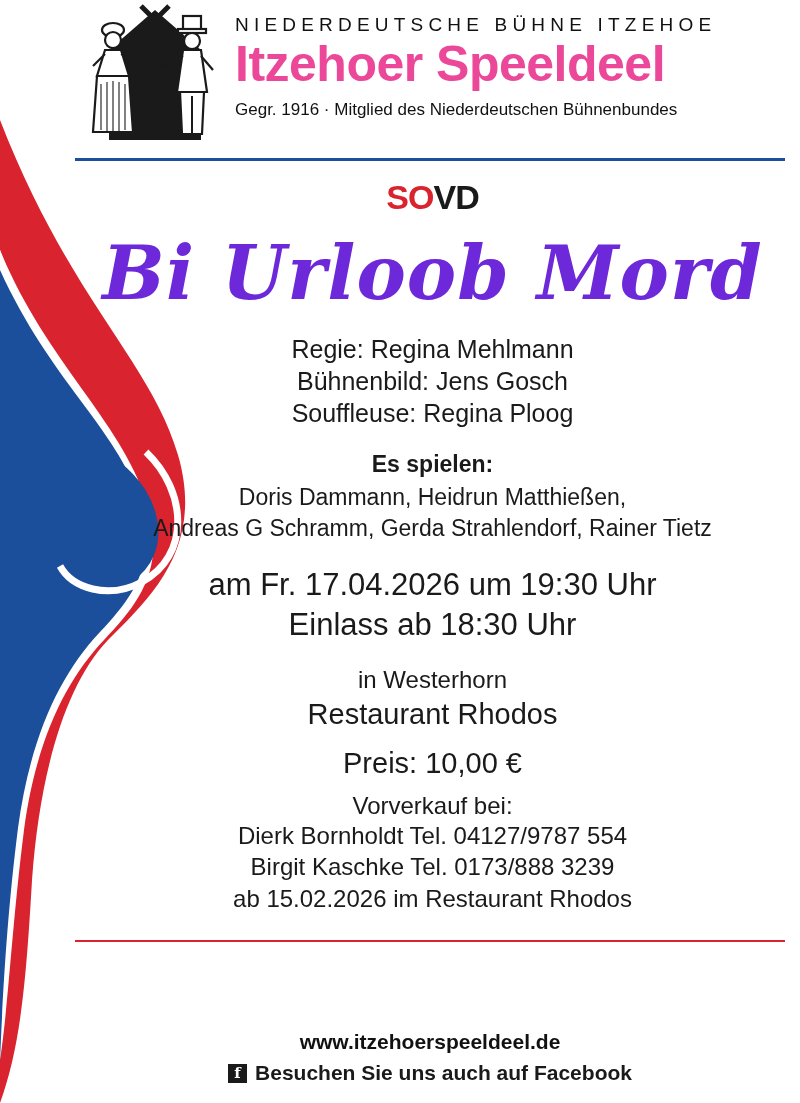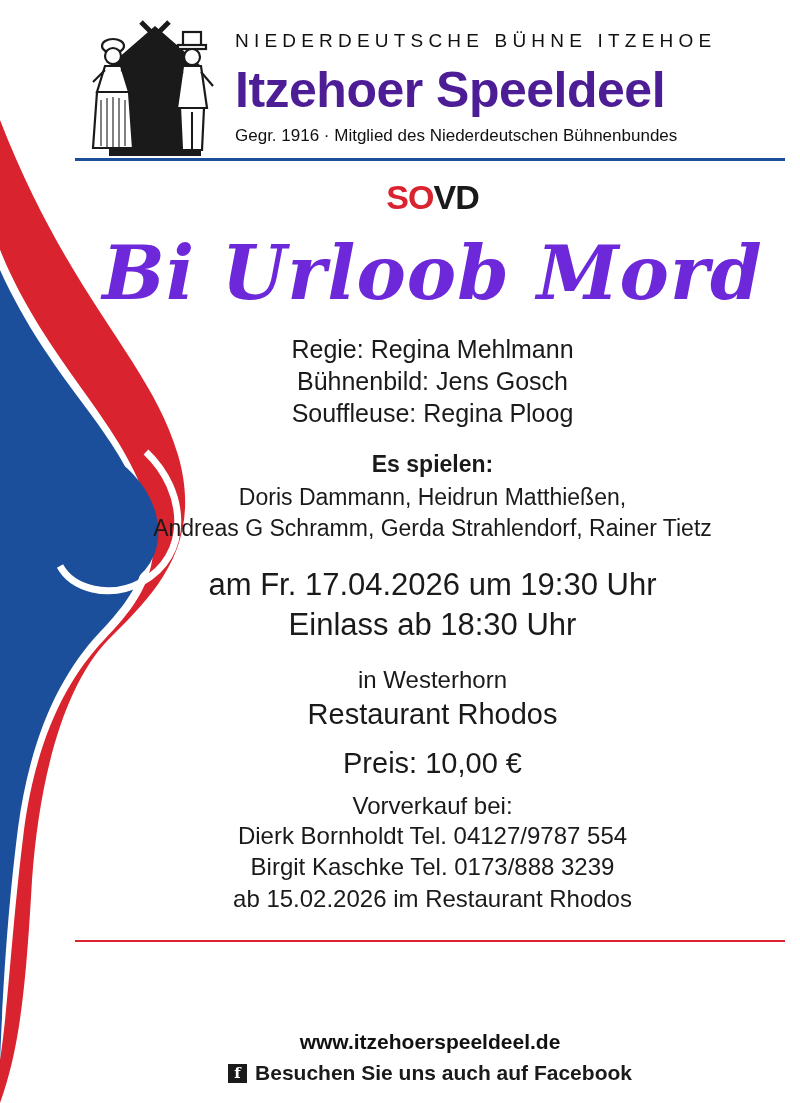--- a/index.html
+++ b/index.html
@@ -24,21 +24,21 @@
     width: 200px; height: 1103px;
     overflow: hidden;
     pointer-events: none;
   }
   .ribbon-wrap svg { display: block; }
 
   
   .header {
     position: absolute;
     left: 75px;
-    top: 16px;
+    top: 0;
     width: 710px;
     height: 160px;
   }
   .logo {
     position: absolute;
     left: 10px;
     top: 4px;
     width: 140px;
     height: 148px;
   }
@@ -54,22 +54,22 @@
     letter-spacing: 5.2px;
     color: #111;
     font-weight: 400;
     white-space: nowrap;
   }
   .company {
     font-size: 50px;
     font-weight: 700;
     letter-spacing: -0.5px;
     line-height: 1.06;
-    margin-top: 12px;
-    color: #4c1d95;
+    margin-top: 2px;
+    color: #ec4899;
   }
   .subline {
     font-size: 17px;
     margin-top: 9px;
     color: #111;
     white-space: nowrap;
   }
 
   .rule-top {
     position: absolute;

